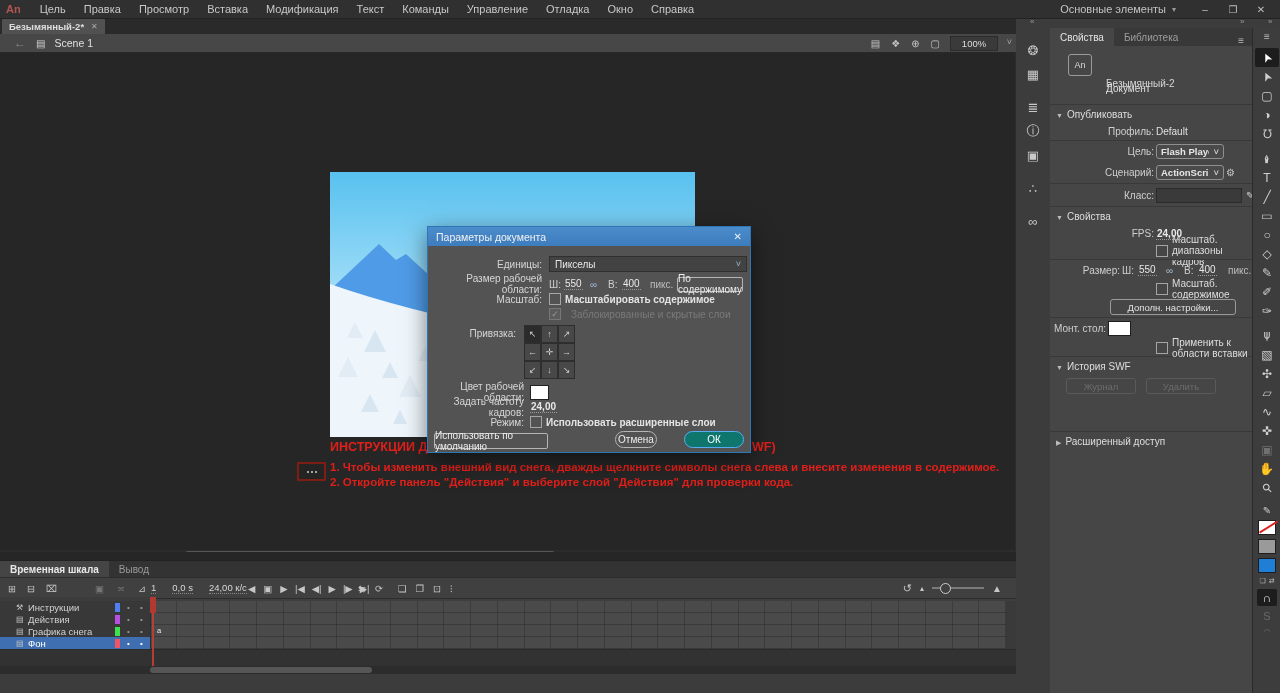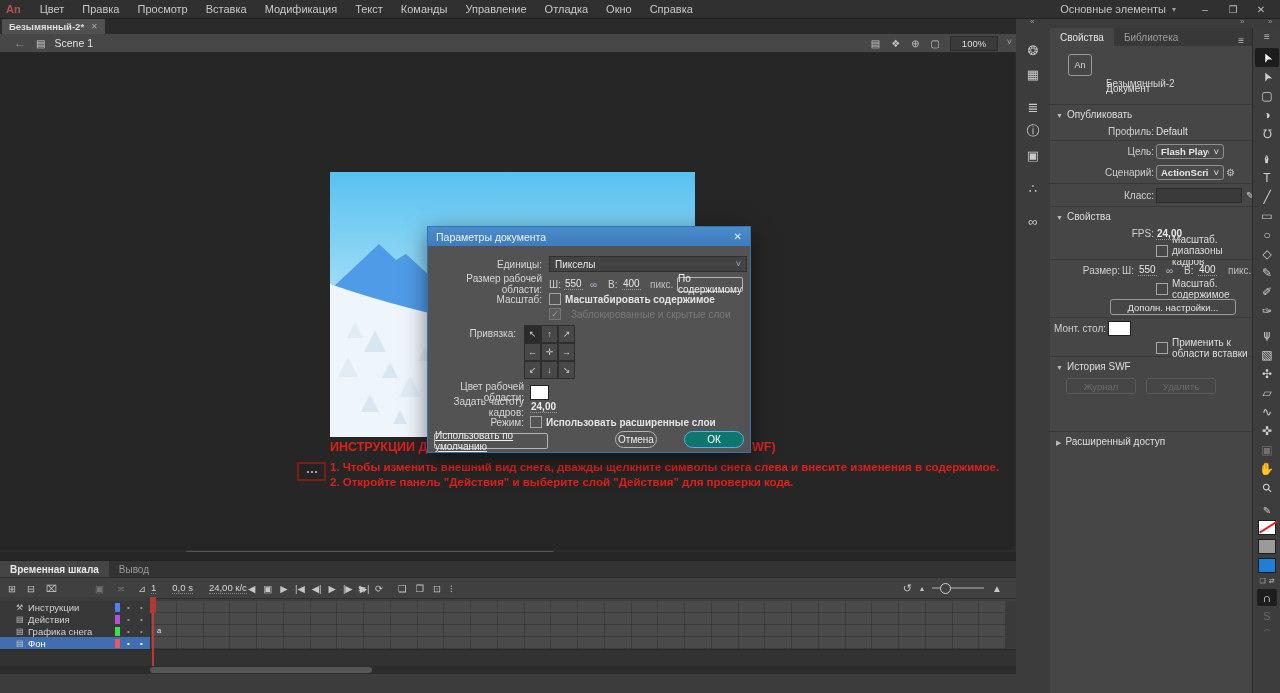--- a/index.html
+++ b/index.html
@@ -159,21 +159,21 @@
   .divline{border-top:1px solid #393939;}
 </style>
 </head>
 <body>
 
 <div id="app">
 
   <div id="menubar" class="abs flex">
     <span id="logo">An</span>
     <div id="menu-items" class="flex">
-        <span class="menu-item">Цвет</span>
+        <span class="menu-item">Цель</span>
         <span class="menu-item">Правка</span>
         <span class="menu-item">Просмотр</span>
         <span class="menu-item">Вставка</span>
         <span class="menu-item">Модификация</span>
         <span class="menu-item">Текст</span>
         <span class="menu-item">Команды</span>
         <span class="menu-item">Управление</span>
         <span class="menu-item">Отладка</span>
         <span class="menu-item">Окно</span>
         <span class="menu-item">Справка</span>
@@ -320,21 +320,21 @@
       <span class="dlg-lbl" style="left:0;width:96px;">Задать частоту кадров:</span>
       <span class="val" style="position:absolute;left:102px;font-weight:bold;">24,00</span>
     </div>
 
     <div class="dlg-row" style="top:188px;">
       <span class="dlg-lbl" style="left:0;width:96px;">Режим:</span>
       <span class="chk" style="position:absolute;left:102px;"></span>
       <span style="position:absolute;left:118px;font-weight:bold;color:#e4e4e4;">Использовать расширенные слои</span>
     </div>
 
-    <span class="btn" style="position:absolute;left:6px;top:206px;width:112px;height:14px;text-decoration:underline;">Использовать по умолчанию</span>
+    <span class="btn" style="position:absolute;left:6px;top:206px;width:112px;height:14px;">Использовать по умолчанию</span>
     <span class="btn pill" style="position:absolute;left:187px;top:204px;width:40px;height:15px;">Отмена</span>
     <span class="btn pill" style="position:absolute;left:256px;top:204px;width:58px;height:15px;background:#0f766e;border-color:#57abf2;color:#fff;">ОК</span>
   </div>
 
   <div id="collapse-strip" class="abs">
     <span style="left:14px;">«</span>
     <span style="left:224px;">»</span>
     <span style="left:252px;">»</span>
   </div>
   <div id="dock" class="abs">

